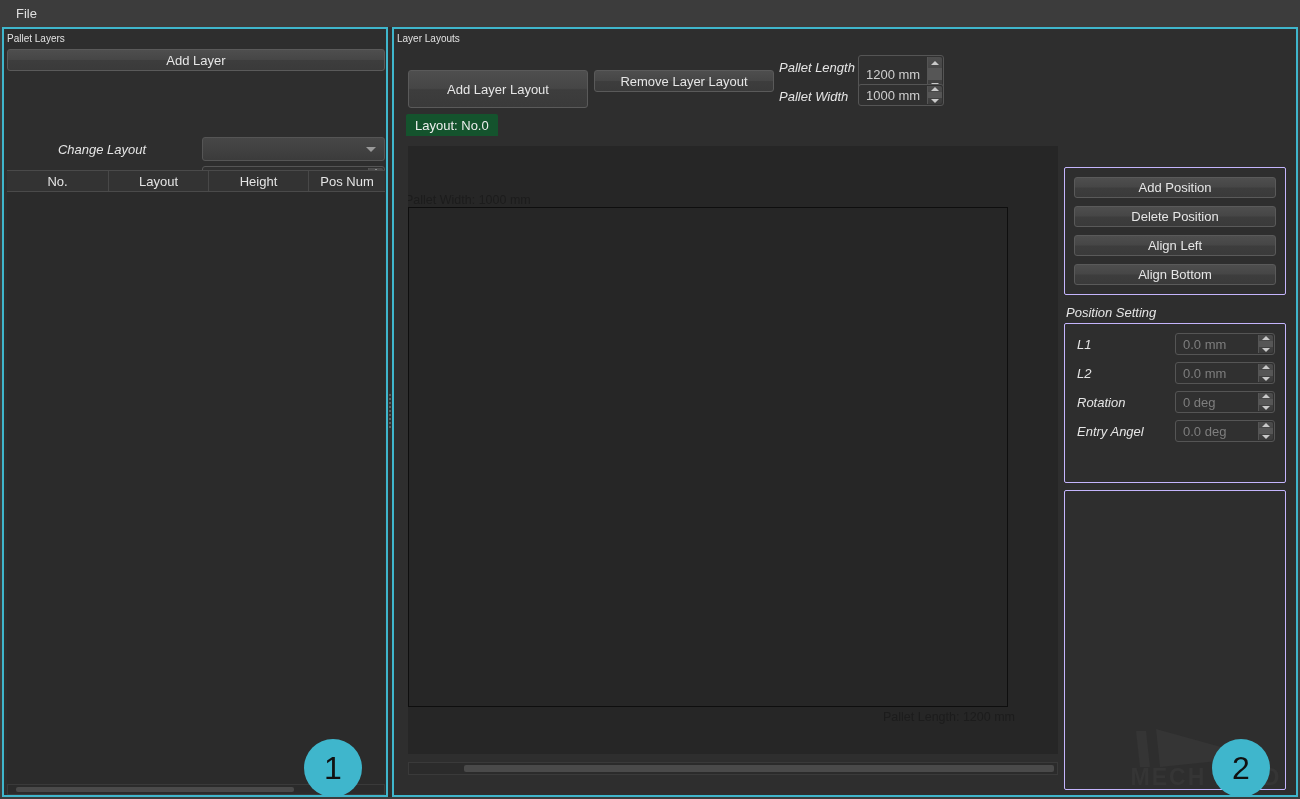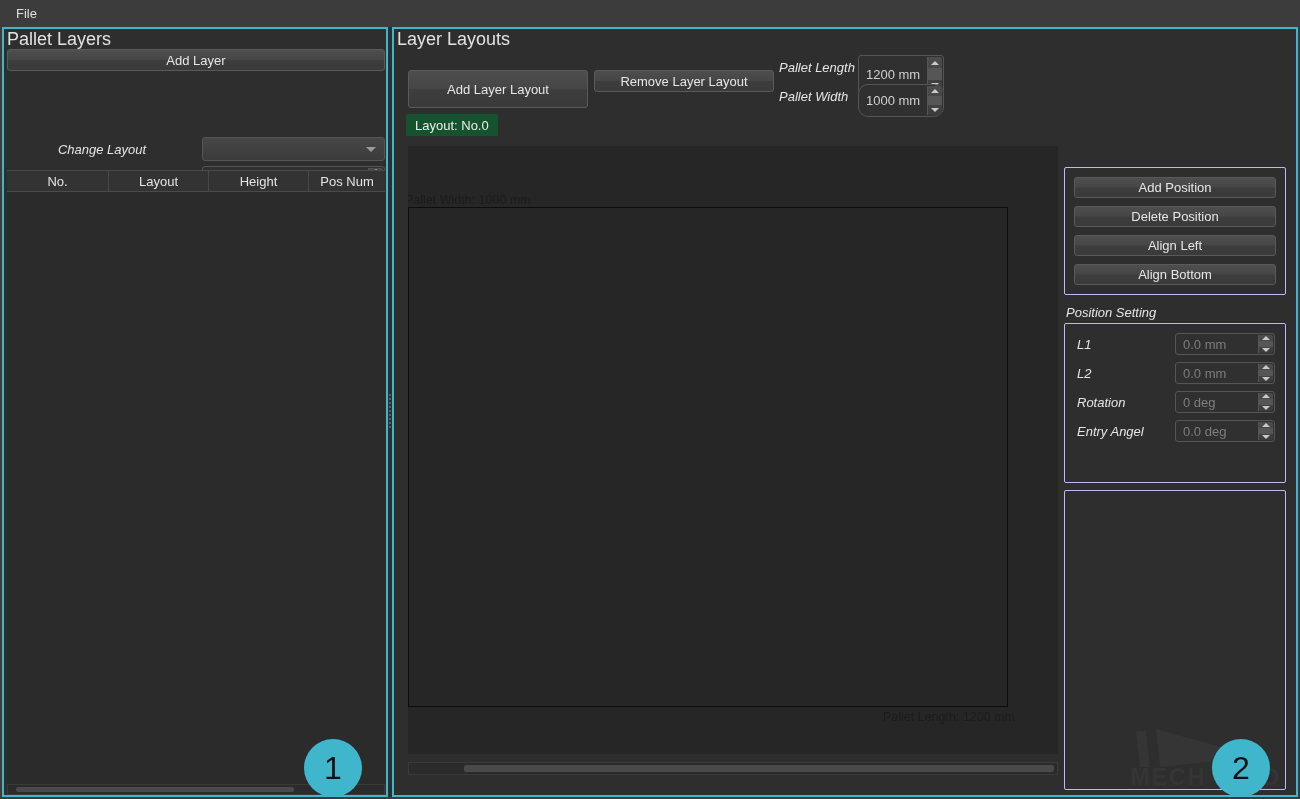--- a/index.html
+++ b/index.html
@@ -28,21 +28,21 @@
   .hl-panel {
     position: absolute;
     border: 2px solid #3fb6cc;
     background: #2e2e2e;
   }
   #panel-left  { left: 2px;   top: 27px; width: 386px; height: 770px; }
   #panel-right { left: 392px; top: 27px; width: 906px; height: 770px; }
 
   .group-title {
     position: absolute; top: 2px; left: 3px;
-    font-size: 18px; color: #e2e2e2; line-height: 16px;
+    font-size: 10px; color: #e2e2e2; line-height: 16px;
     white-space: nowrap;
   }
 
   
   .btn {
     background: linear-gradient(to bottom, #4e4e4e 0%, #464646 48%, #3d3d3d 52%, #3a3a3a 100%);
     border: 1px solid #5a5a5a;
     border-radius: 3px;
     color: #e6e6e6;
     font-size: 13px;
@@ -238,21 +238,21 @@
           <i class="tri up"></i>
         </div>
       <div class="spin-sep"></div>
       <div>
           <i class="tri down"></i>
         </div>
     </span>
   </div>
 
   <div class="lbl" style="position:absolute;left:385px;top:57px;height:20px;">Pallet Width</div>
-  <div class="field" style="position:absolute;left:464px;top:55px;width:86px;height:33px;border-radius:10px;">
+  <div class="field" style="position:absolute;left:464px;top:55px;width:86px;height:22px;">
     <span class="val">1000 mm</span>
     <span class="spin-btns">
       <div>
           <i class="tri up"></i>
         </div>
       <div class="spin-sep"></div>
       <div>
           <i class="tri down"></i>
         </div>
     </span>

